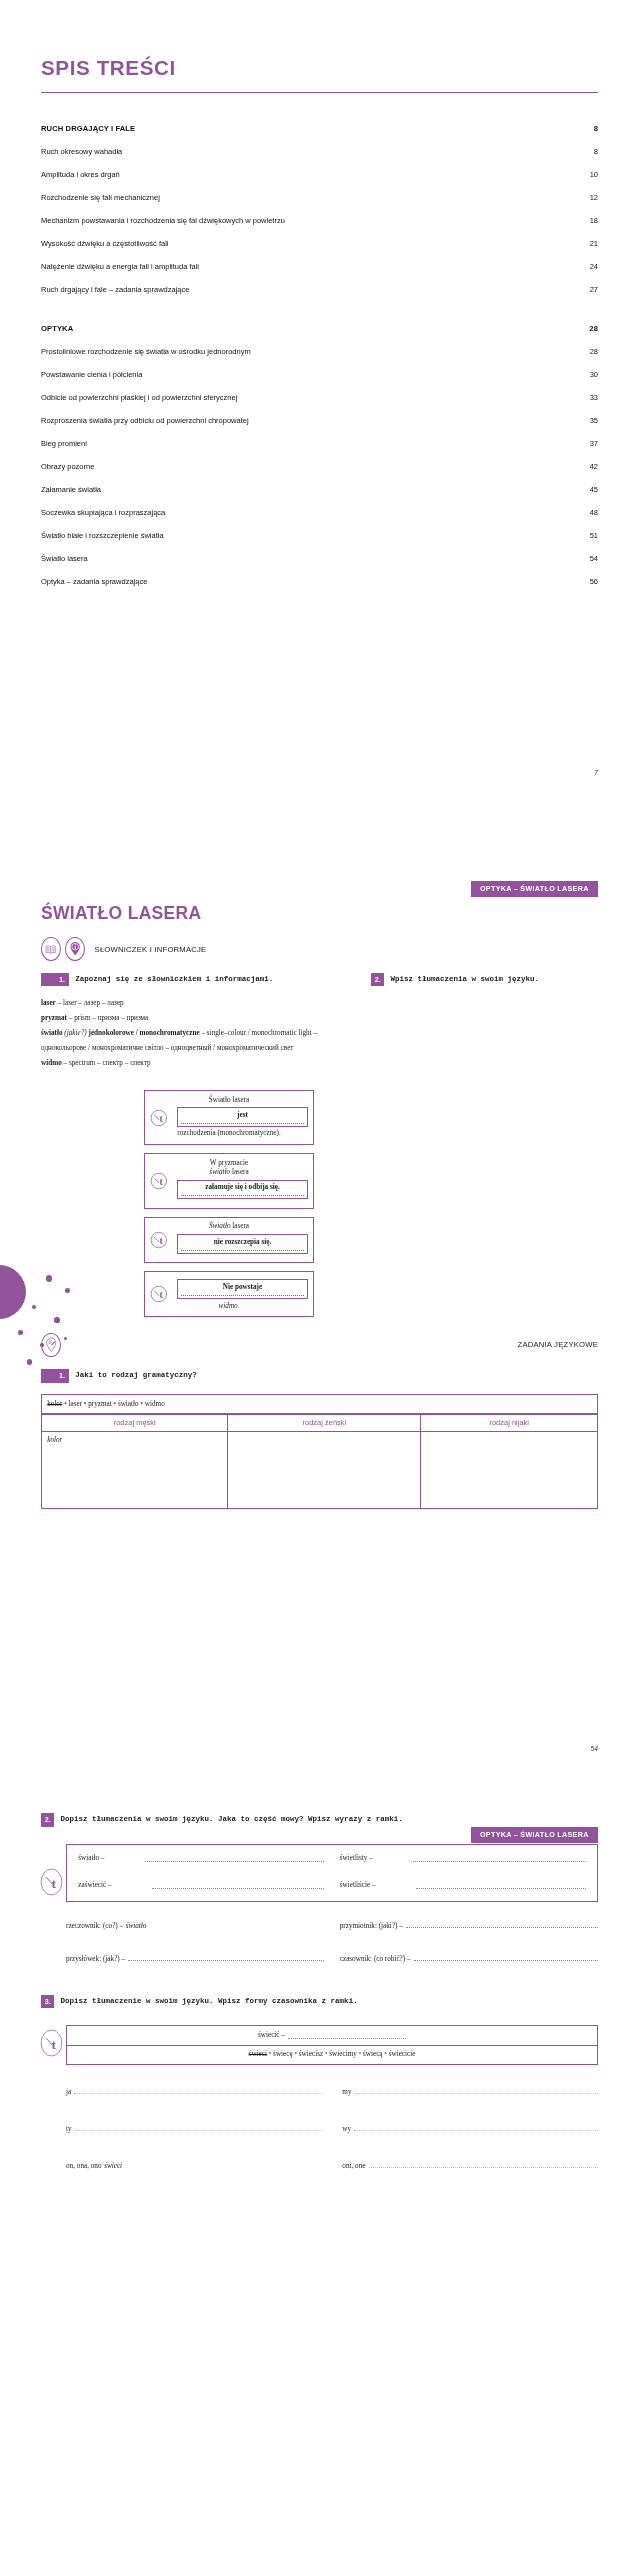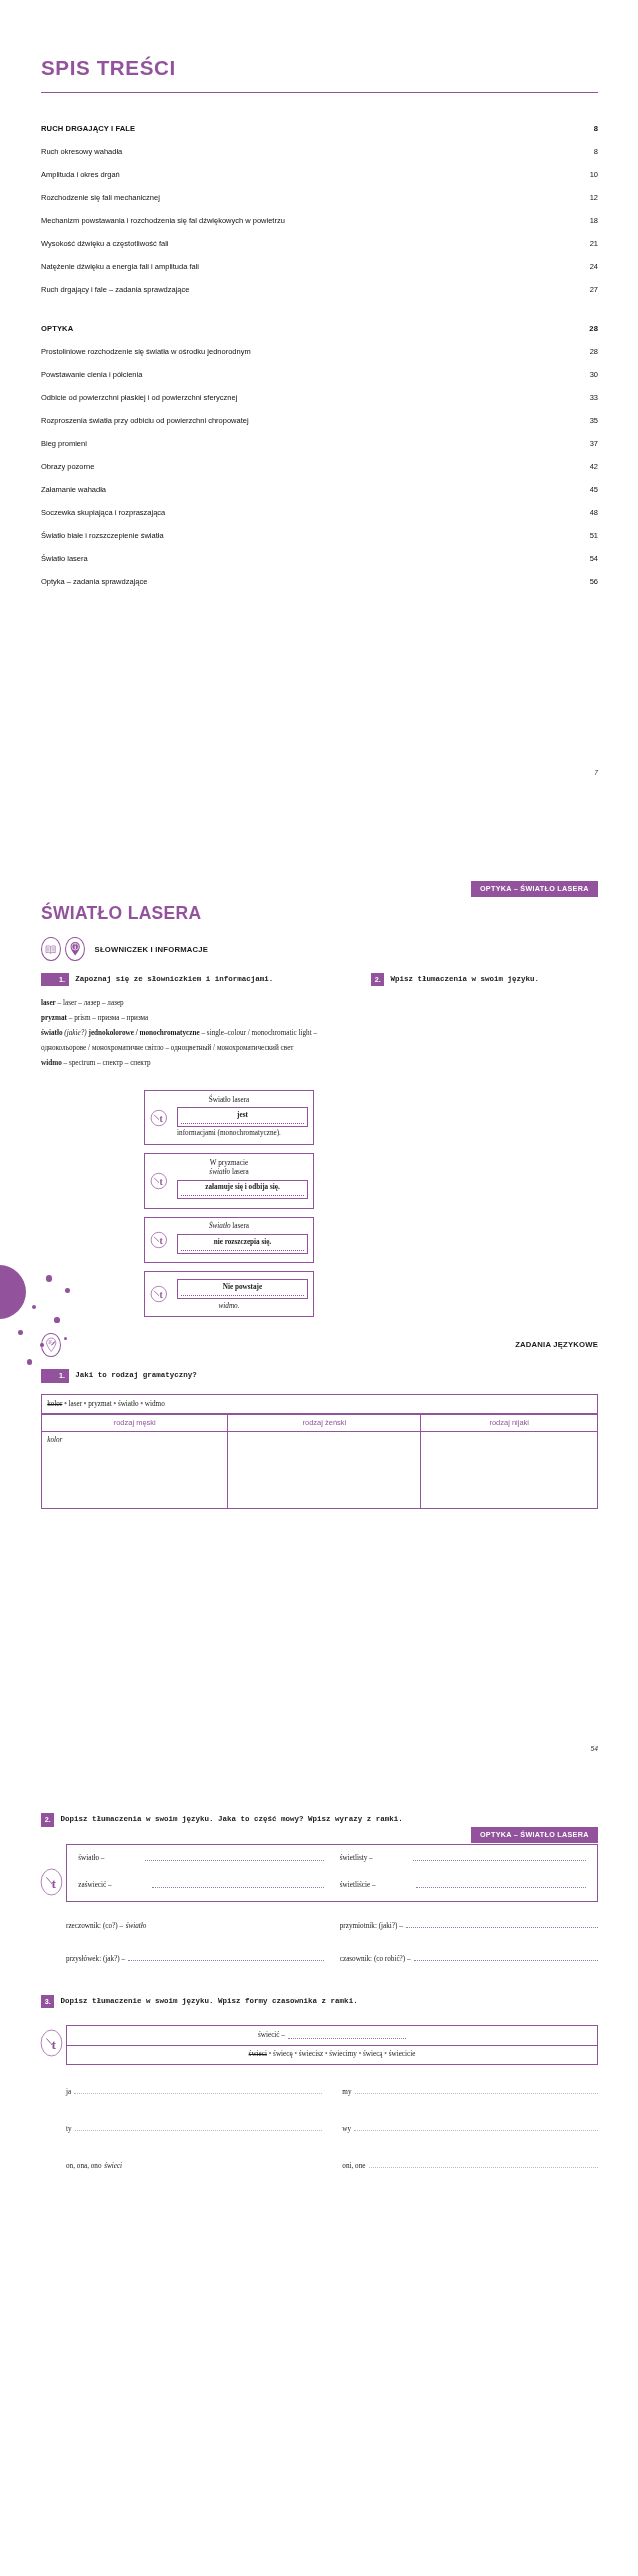--- a/index.html
+++ b/index.html
@@ -80,21 +80,21 @@
 
   .icon-head { display: flex; align-items: center; gap: 4.6px; margin-top: 8.2px; }
   .oval-icon {
     width: 19.6px; height: 24px;
     border: 0.8px solid #92539c;
     border-radius: 50%;
     display: flex; align-items: center; justify-content: center;
     flex: 0 0 auto;
   }
   .icon-head-label {
-    font-size: 7.7px; font-weight: bold; color: #1a1a1a;
+    font-size: 7.7px; font-weight: normal; color: #1a1a1a;
     letter-spacing: 0.2px; margin-left: 5.2px;
   }
   .task-num {
     background: #92539c;
     color: #fff;
     font-weight: bold;
     font-size: 7.2px;
     width: 28px;
     text-align: right;
     padding: 2.1px 4.1px 2.6px 0;
@@ -188,21 +188,21 @@
   }
 
   
   .trans-box {
     border: 0.8px solid #92539c;
     margin-left: 25px;
     padding: 9.3px 11.3px 11.3px 11.3px;
     position: relative;
   }
   .trans-grid { display: grid; grid-template-columns: 1fr 1fr; row-gap: 19.6px; column-gap: 15.5px; }
-  .trans-item { font-family: "Liberation Serif", serif; font-size: 7.2px; display: flex; align-items: center; gap: 37px; }
+  .trans-item { font-family: "Liberation Serif", serif; font-size: 7.2px; display: flex; align-items: flex-end; gap: 37px; }
   .trans-item .lbl { white-space: nowrap; }
   .trans-item .fill { flex: 1; border-bottom: 0.7px dotted #9a7aa2; margin-left: 3.1px; height: 6.2px; }
 
   .pos-grid { display: grid; grid-template-columns: 1fr 1fr; row-gap: 24px; column-gap: 15.5px; margin-top: 20.6px; }
   .pos-item { font-family: "Liberation Serif", serif; font-size: 7.2px; display: flex; align-items: baseline; }
   .pos-item .lbl { white-space: nowrap; }
   .pos-item .val { font-style: italic; margin-left: 2.6px; }
   .pos-item .fill { flex: 1; border-bottom: 0.7px dotted #9a7aa2; margin-left: 3.1px; height: 6.2px; }
 
   .verb-box { border: 0.8px solid #92539c; margin-left: 25px; position: relative; }
@@ -285,21 +285,21 @@
     </div>
     <div class="toc-row">
       <span class="toc-label">Bieg promieni</span>
       <span class="toc-pagenum">37</span>
     </div>
     <div class="toc-row">
       <span class="toc-label">Obrazy pozorne</span>
       <span class="toc-pagenum">42</span>
     </div>
     <div class="toc-row">
-      <span class="toc-label">Załamanie wahadła</span>
+      <span class="toc-label">Załamanie światła</span>
       <span class="toc-pagenum">45</span>
     </div>
     <div class="toc-row">
       <span class="toc-label">Soczewka skupiająca i rozpraszająca</span>
       <span class="toc-pagenum">48</span>
     </div>
     <div class="toc-row">
       <span class="toc-label">Światło białe i rozszczepienie światła</span>
       <span class="toc-pagenum">51</span>
     </div>
@@ -389,21 +389,21 @@
           <path d="M10 13 L18 21" stroke="#92539c" stroke-width="1.6"></path>
           <path d="M17.2 20.2 L19.6 22.6 L18.4 23.4 Z" fill="#92539c"></path>
           <text x="20.5" y="27" font-family="Liberation Serif, serif" font-size="19" font-weight="bold" fill="#92539c">t</text>
         </svg>
       </span>
       <span class="pre">Światło lasera</span>
       <div class="answer-slot">
         <span class="ans">jest</span>
         <span class="blank-line"></span>
       </div>
-      <span class="post">informacjami (monochromatyczne).</span>
+      <span class="post">rozchodzenia (monochromatyczne).</span>
     </div>
 
     <div class="infobox">
       <span class="pencil-icon">
         <svg width="19.6" height="19.6" viewBox="0 0 38 38" aria-hidden="true" style="font-size:14px">
           <circle cx="19" cy="19" r="15" fill="none" stroke="#92539c" stroke-width="1.4"></circle>
           <path d="M10 13 L18 21" stroke="#92539c" stroke-width="1.6"></path>
           <path d="M17.2 20.2 L19.6 22.6 L18.4 23.4 Z" fill="#92539c"></path>
           <text x="20.5" y="27" font-family="Liberation Serif, serif" font-size="19" font-weight="bold" fill="#92539c">t</text>
         </svg>

